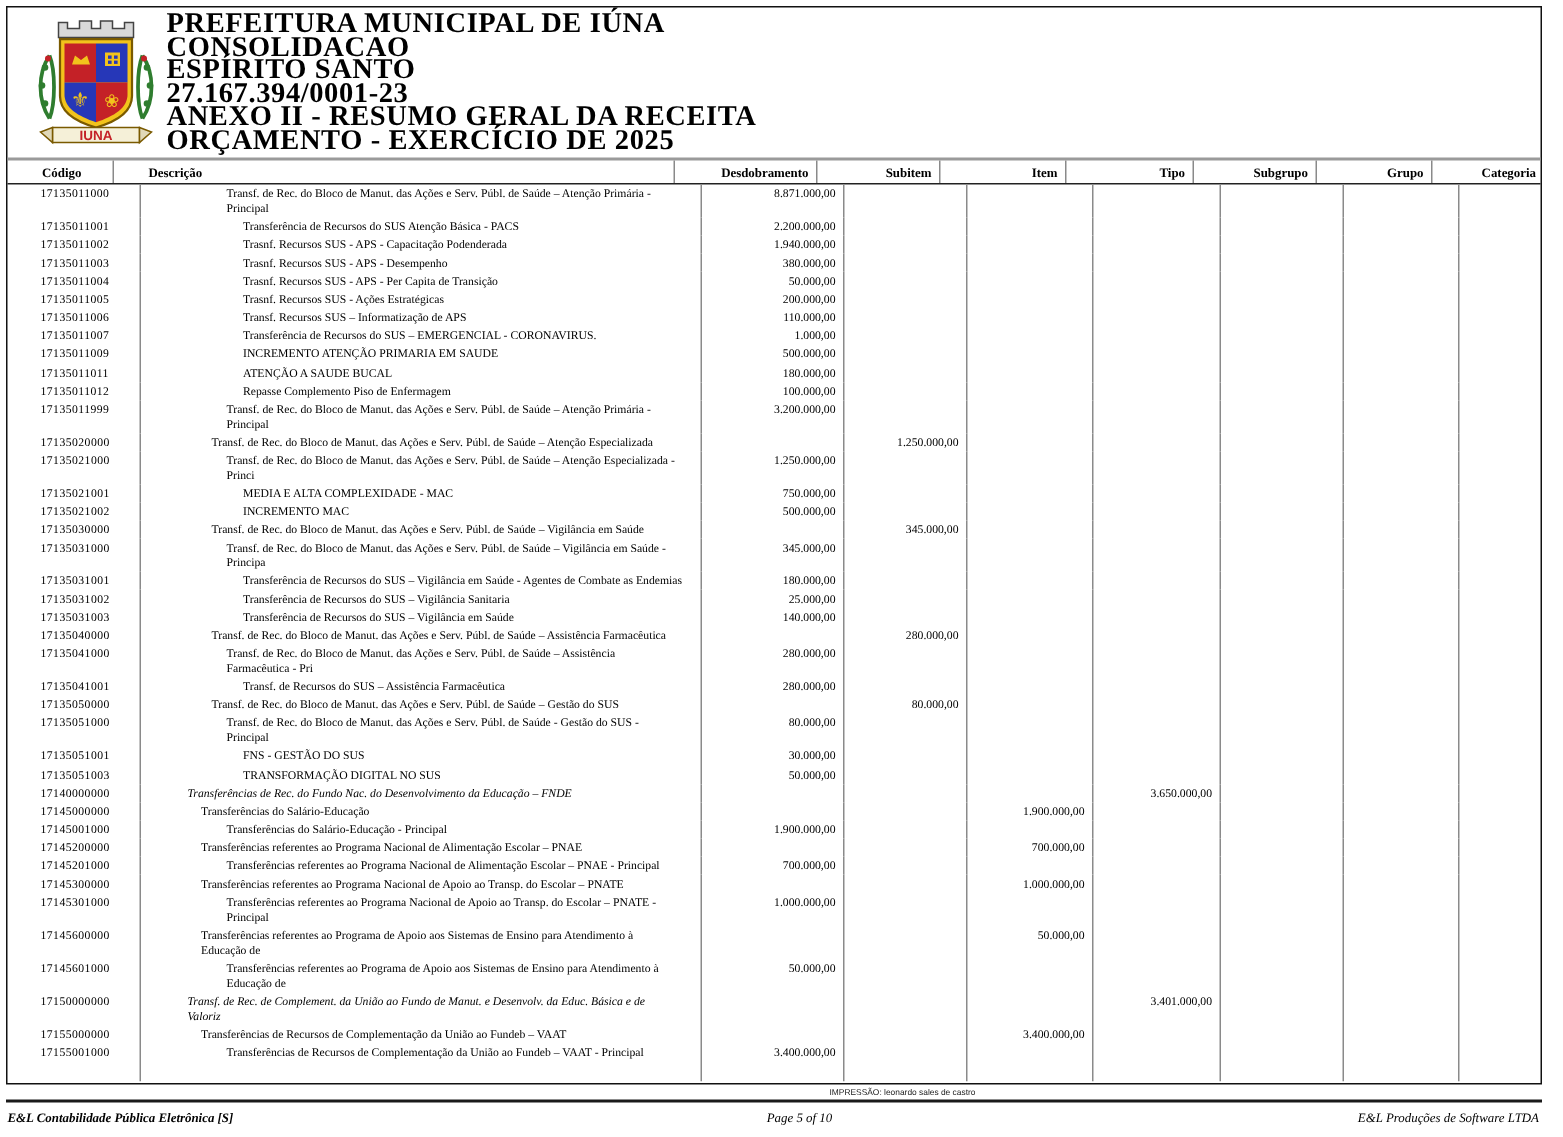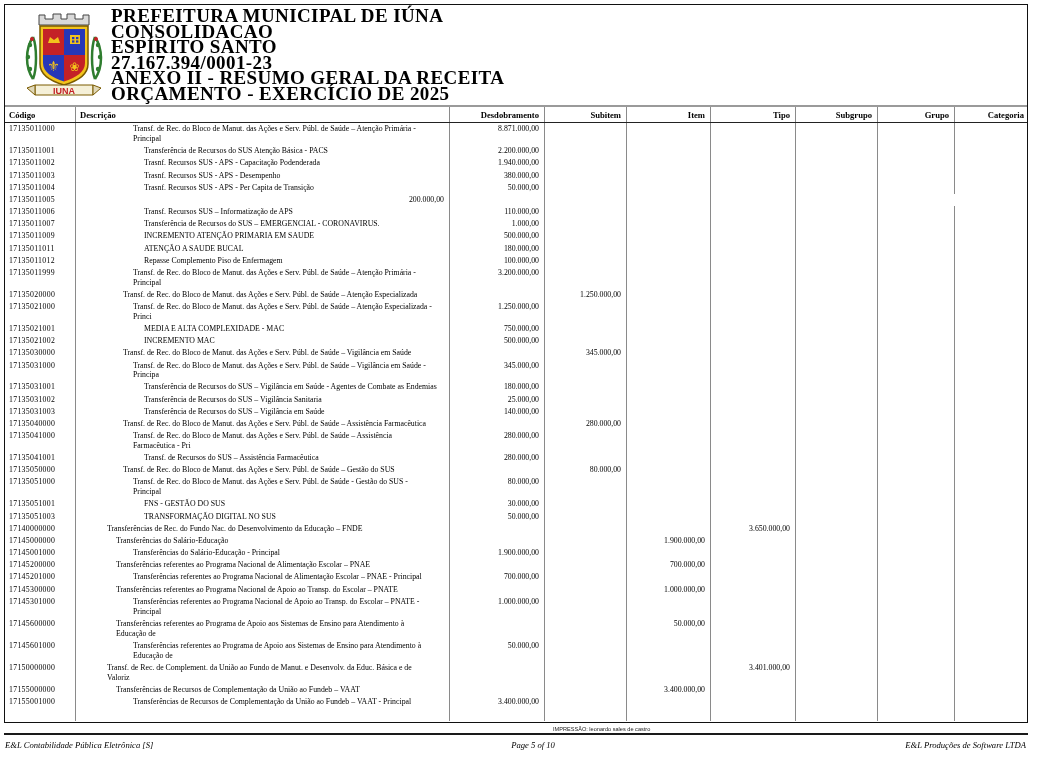--- a/index.html
+++ b/index.html
@@ -8,42 +8,42 @@
     box-sizing:border-box;background:#fff;}
   
   .top-section{height:100px;position:relative;}
   .logo-wrap{position:absolute;left:18px;top:4px;width:82px;height:94px;}
   .head-text{position:absolute;left:106px;top:3px;}
   .head-line{font-weight:bold;font-size:19px;line-height:15.6px;letter-spacing:.4px;white-space:nowrap;}
   
   .grid{display:grid;grid-template-columns:71px 374px 95px 82px 84px 85px 82px 77px 74px;}
   .table-header{border-top:2px solid #9a9a9a;border-bottom:1px solid #222;height:15px;align-items:center;}
   .th{font-weight:bold;font-size:8.6px;box-sizing:border-box;border-right:1px solid #8a8a8a;height:100%;
-    display:flex;align-items:center;}
+    display:flex;align-items:center;margin-left:19px;}
   .th.left{justify-content:flex-start;padding-left:4px;}
   .th.right{justify-content:flex-end;padding-right:5px;}
   .th:last-child{border-right:none;}
   .table-body{display:flex;flex-direction:column;height:598px;overflow:hidden;}
-  .trow{flex:0 0 auto;}
+  .trow{flex:0 0 auto;margin-left:18px;}
   .trow.filler{flex:1 1 auto;}
   .c{box-sizing:border-box;border-right:1px solid #8a8a8a;font-size:7.8px;line-height:9.8px;
     padding-top:1.2px;padding-bottom:1.2px;overflow:hidden;}
   .c:last-child{border-right:none;}
   .c.code{padding-left:4px;letter-spacing:.3px;}
   .c.desc{white-space:pre-line;}
   .c.num{text-align:right;padding-right:5px;}
-  .ind1{padding-left:31px;} .ind2{padding-left:40px;} .ind3{padding-left:47px;}
+  .ind1{padding-left:31px;font-style:italic;} .ind2{padding-left:40px;} .ind3{padding-left:47px;}
   .ind4{padding-left:57px;} .ind5{padding-left:68px;font-family:Liberation Serif, serif;}
   .filler .c{height:100%;padding:0;}
   
   .print-info{position:absolute;left:553px;top:726px;font-family:"Liberation Sans","DejaVu Sans",sans-serif;
     font-size:5.6px;color:#222;}
   .footer-rule{position:absolute;left:4px;top:733px;width:1024px;border-top:2.5px solid #1a1a1a;}
   .footer-text{position:absolute;top:740px;font-style:italic;font-size:8.6px;white-space:nowrap;}
-  .footer-left{left:5px;}
+  .footer-left{left:5px;font-weight:bold;}
   .footer-center{left:0;width:1042px;text-align:center;padding-left:12px;}
   .footer-right{right:16px;}
 </style>
 </head>
 <body>
 
 <div class="page">
 
   <div class="top-section">
     <div class="logo-wrap">
@@ -157,20 +157,21 @@
         <div class="c num">50.000,00</div>
         <div class="c num"></div>
         <div class="c num"></div>
         <div class="c num"></div>
         <div class="c num"></div>
         <div class="c num"></div>
         <div class="c num"></div>
       </div>
       <div class="grid trow">
         <div class="c code num-code">17135011005</div>
+        <div class="c desc ind5">Trasnf. Recursos SUS - Ações Estratégicas</div>
         <div class="c num">200.000,00</div>
         <div class="c num"></div>
         <div class="c num"></div>
         <div class="c num"></div>
         <div class="c num"></div>
         <div class="c num"></div>
         <div class="c num"></div>
       </div>
       <div class="grid trow">
         <div class="c code num-code">17135011006</div>

